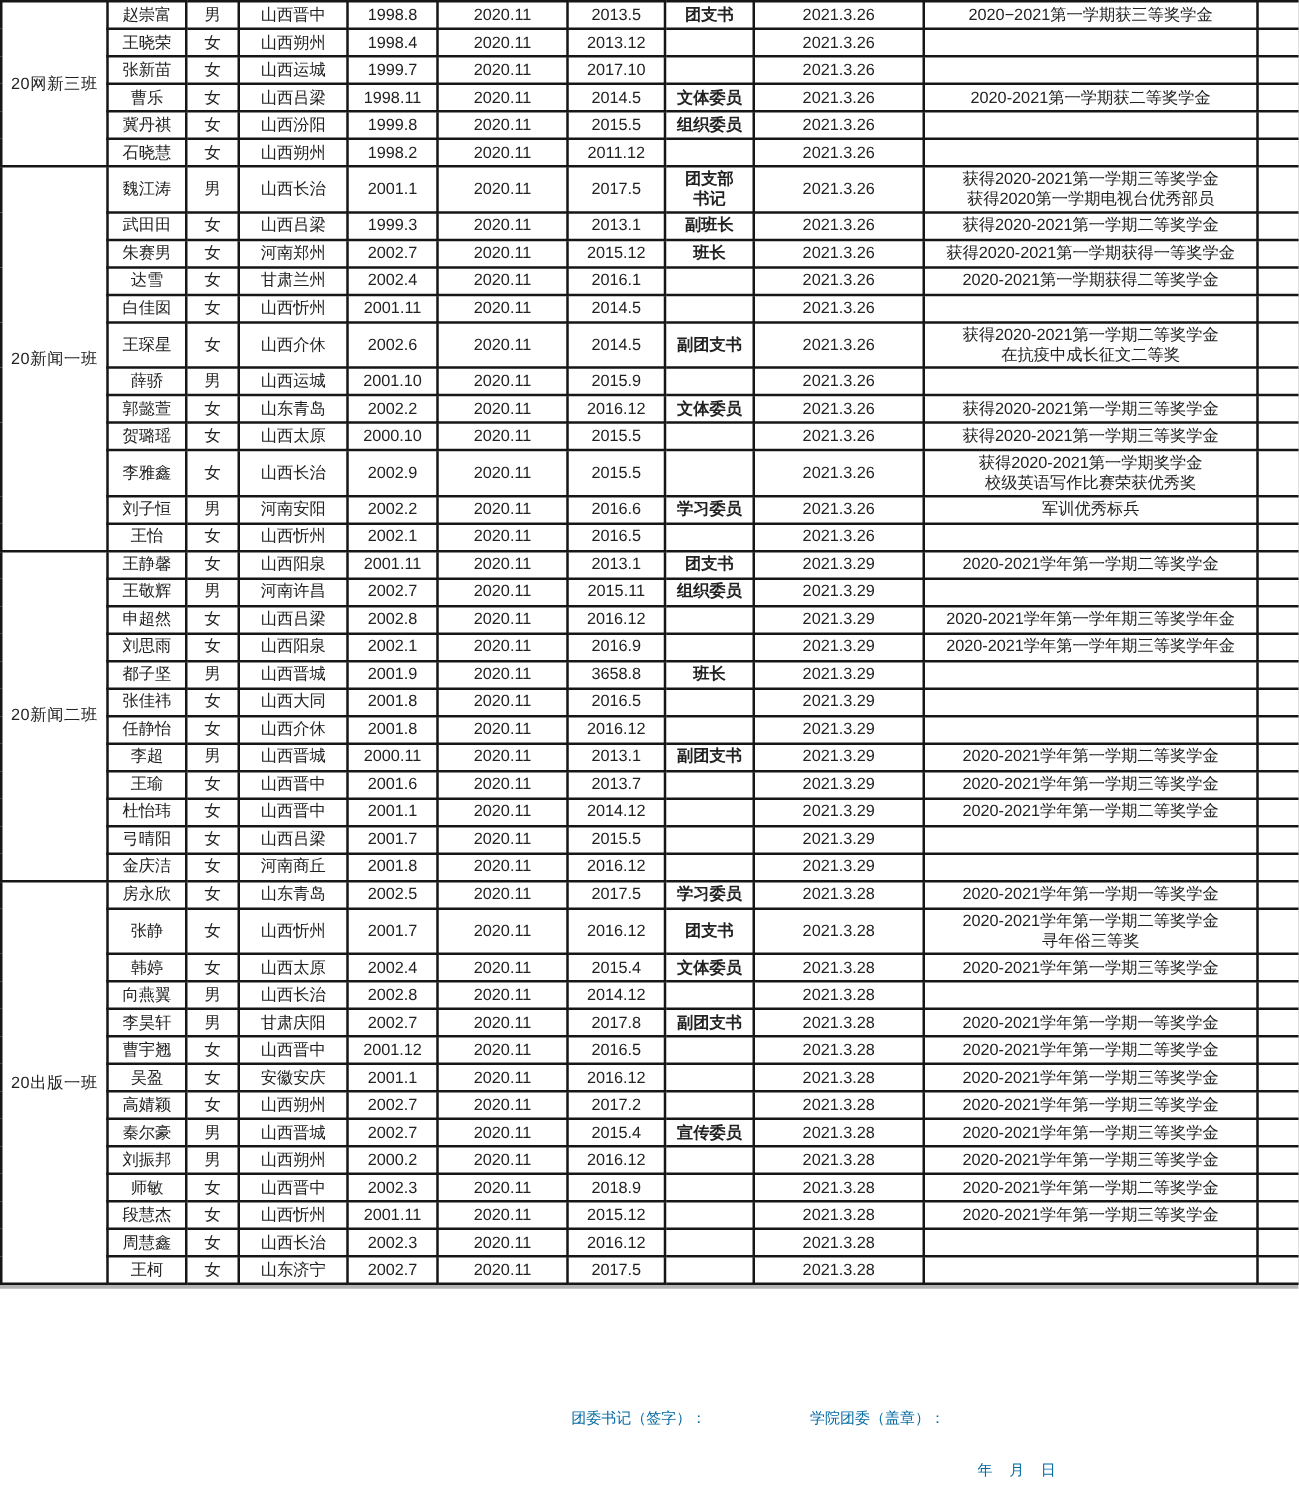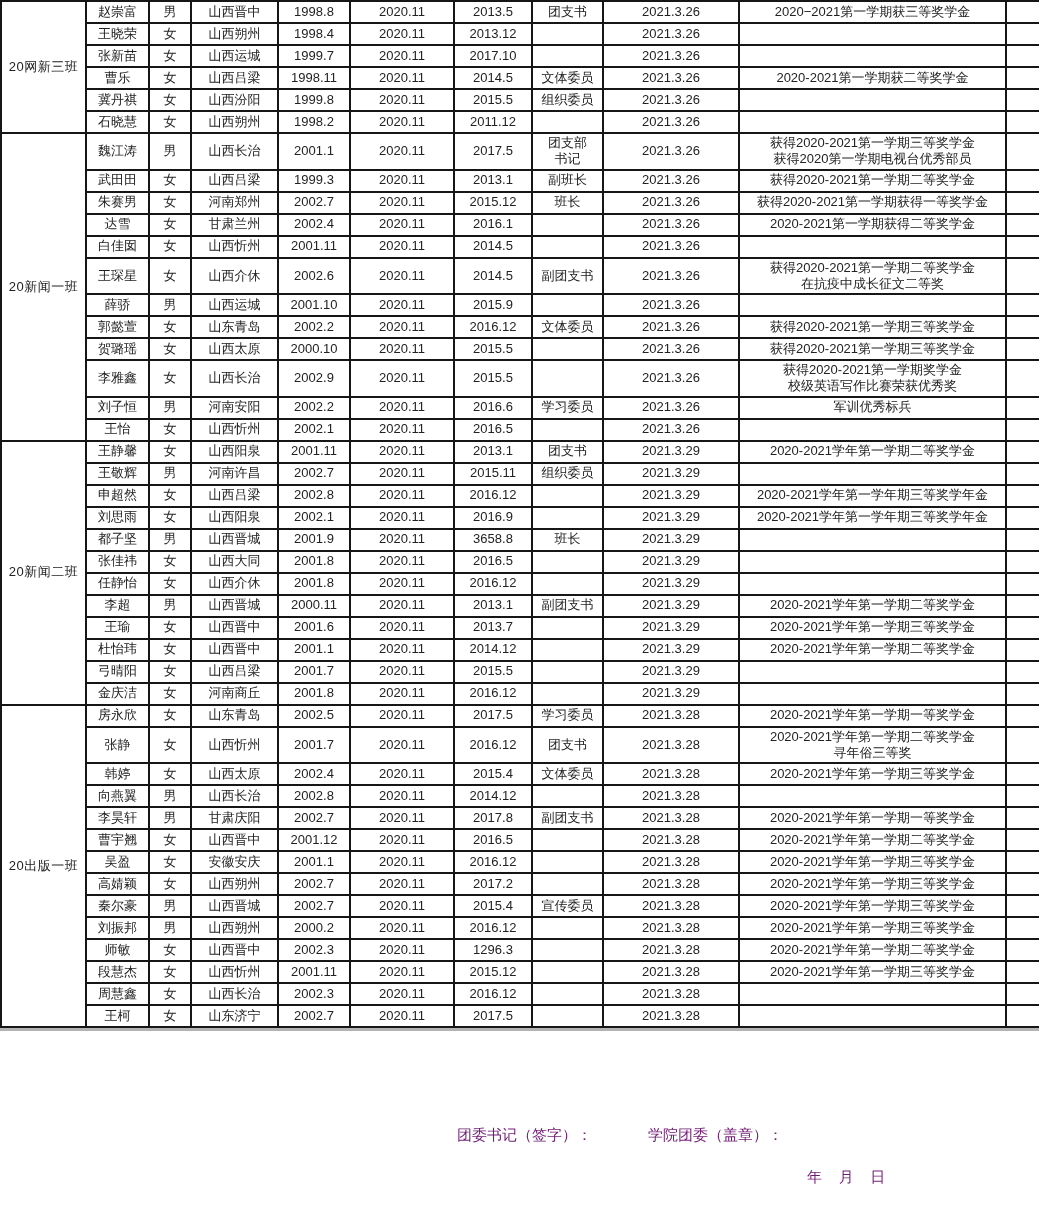--- a/index.html
+++ b/index.html
@@ -14,29 +14,29 @@
     vertical-align:middle;
     font-size:13px;
     height:22px;
     line-height:1.25;
     padding:1px 2px;
     white-space:pre-line;
     overflow:hidden;
   }
   td.class-cell { font-weight:normal; font-size:14px; letter-spacing:0.5px; }
   td.awards { font-size:12.5px;margin-top:37px; }
-  td.pos { font-size:12.5px; }
+  td.pos { font-size:12.5px;font-weight:bold; }
   td.blank { border-right:none; }
 
   .page-edge-line { width:1039px; height:3px; background:#b3b3b3; }
 
-  .footer-label { position:absolute; font-size:15px; color:#701a75; white-space:pre; }
+  .footer-label { position:absolute; font-size:12px; color:#0369a1; white-space:pre; }
   .sig   { left:457px; top:1126px; }
   .stamp { left:648px; top:1126px; }
-  .dateb { left:782px; top:1168px;margin-left:25px; }
+  .dateb { left:782px; top:1168px; }
 </style>
 </head>
 <body>
 
 <div class="page">
 
   <table class="roster">
     <colgroup>
       <col style="width:85px">
         <col style="width:63px">
@@ -539,21 +539,21 @@
           <td>2021.3.28</td>
           <td class="awards">2020-2021学年第一学期三等奖学金</td>
           <td class="blank"></td>
         </tr>
         <tr>
           <td>师敏</td>
           <td>女</td>
           <td>山西晋中</td>
           <td>2002.3</td>
           <td>2020.11</td>
-          <td>1296.3</td>
+          <td>2018.9</td>
           <td class="pos"></td>
           <td>2021.3.28</td>
           <td class="awards">2020-2021学年第一学期二等奖学金</td>
           <td class="blank"></td>
         </tr>
         <tr>
           <td>段慧杰</td>
           <td>女</td>
           <td>山西忻州</td>
           <td>2001.11</td>

